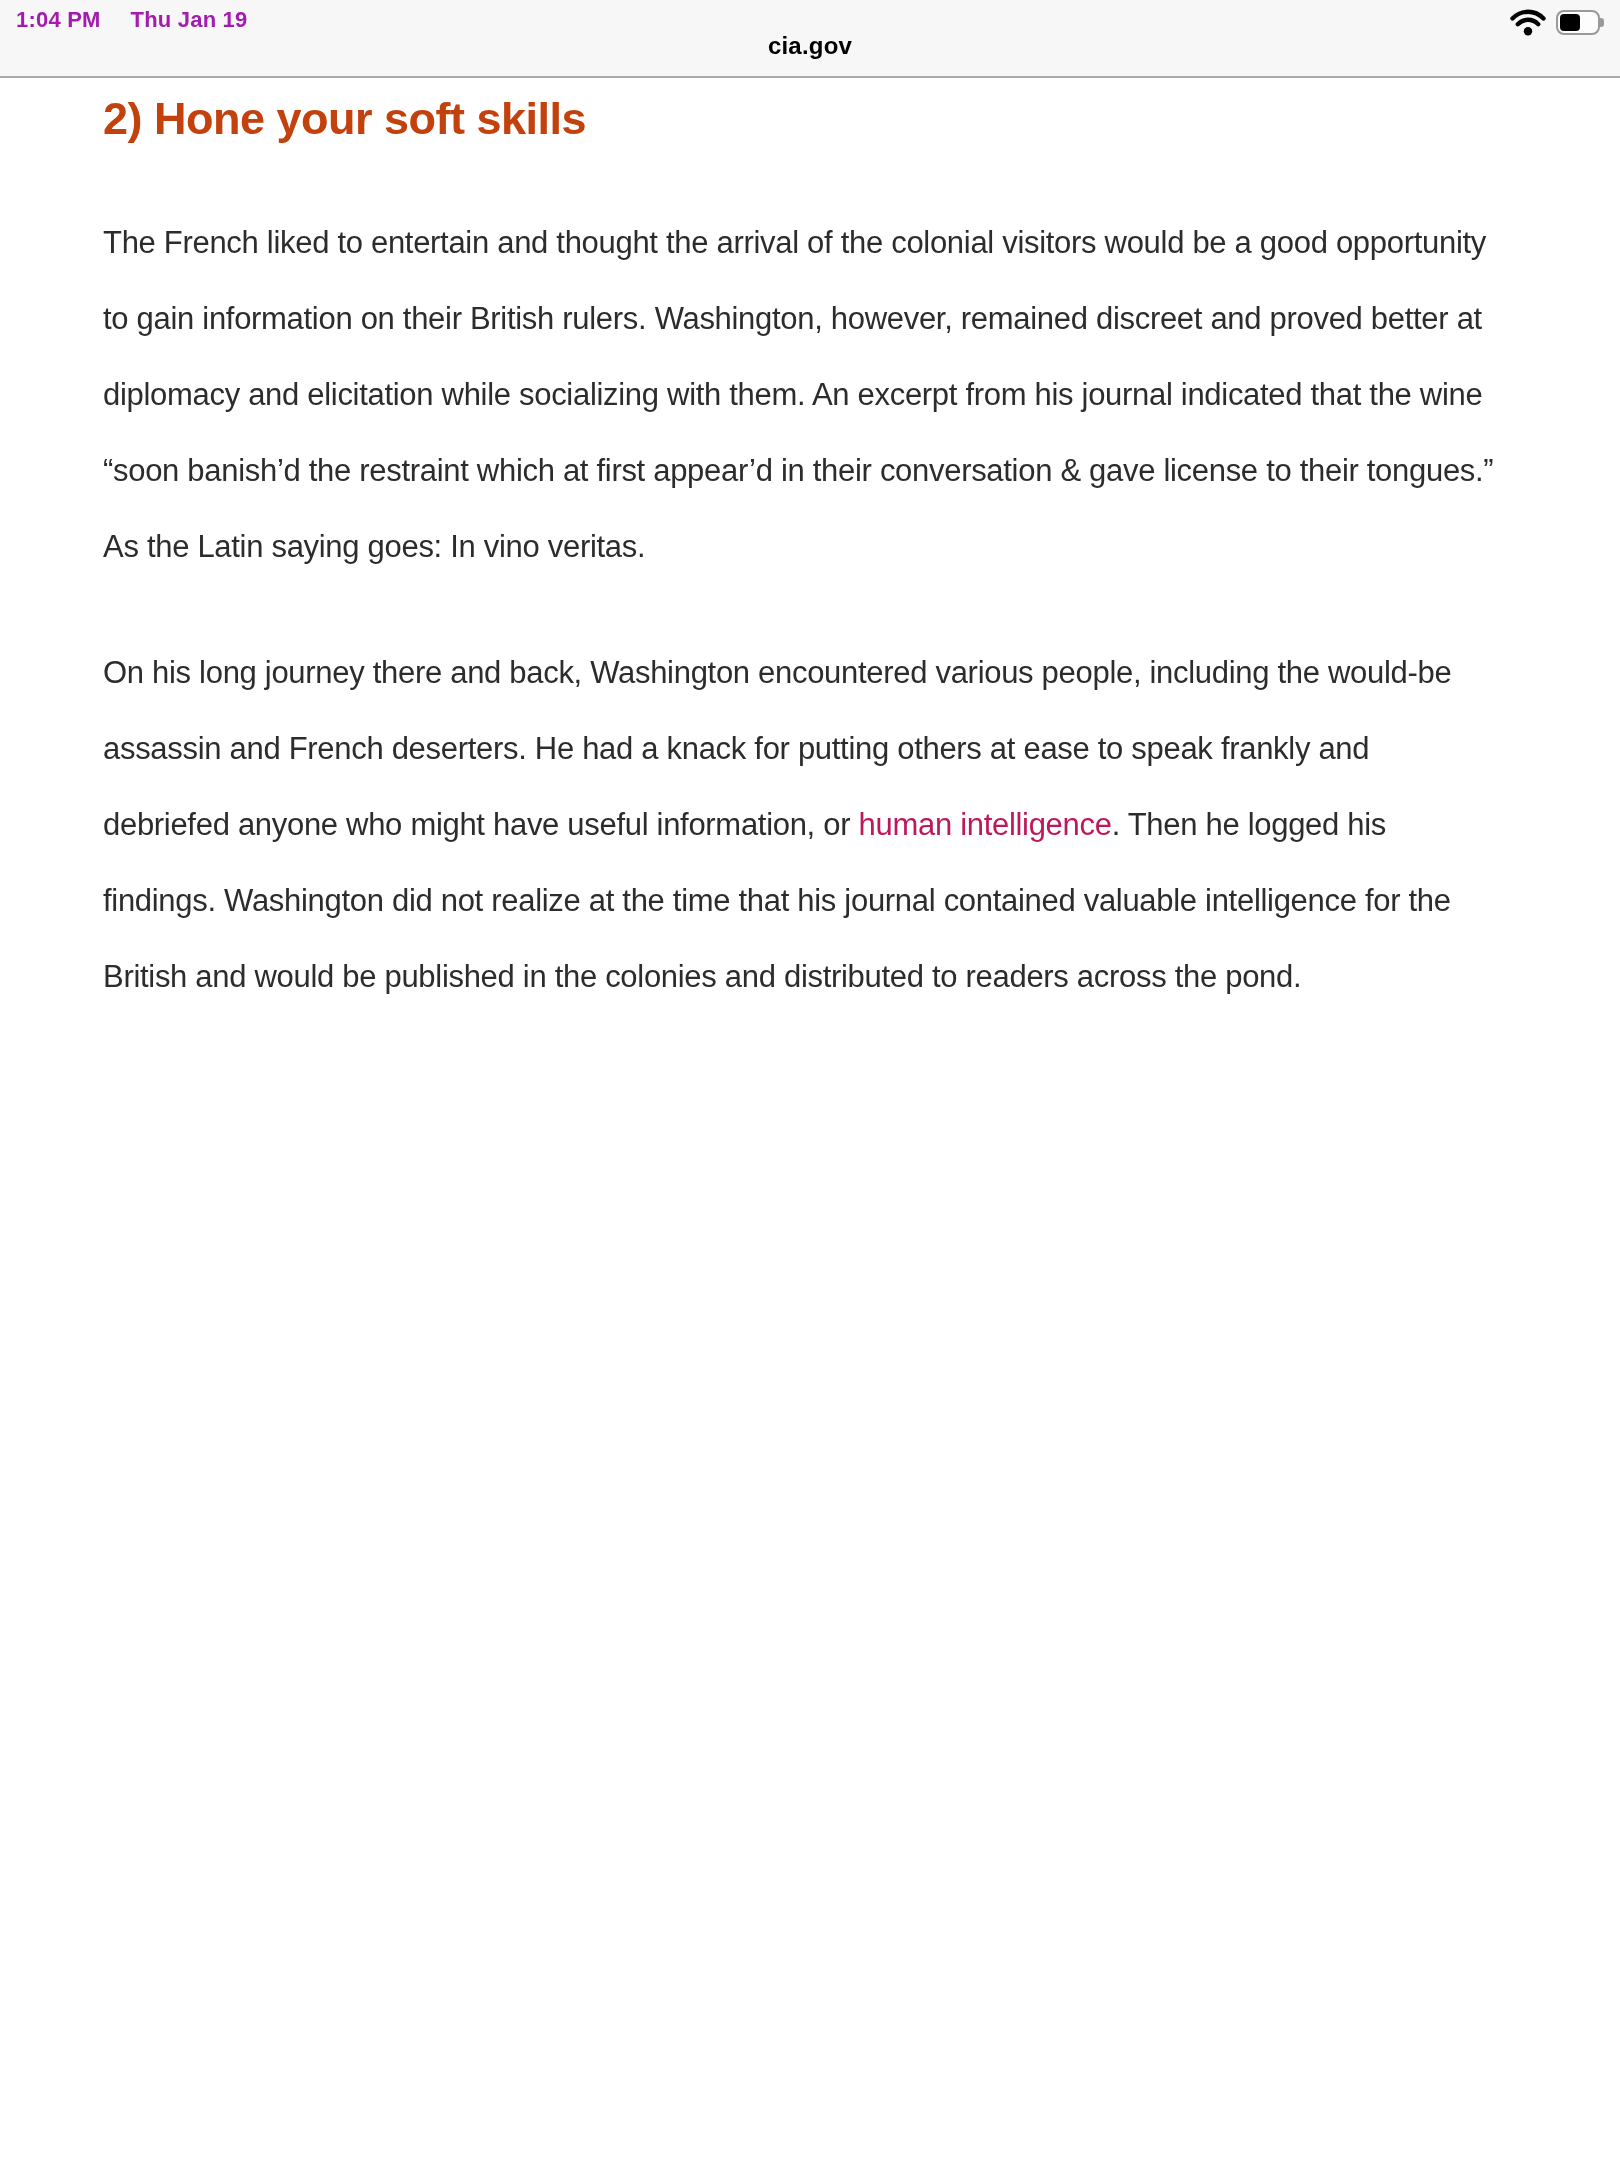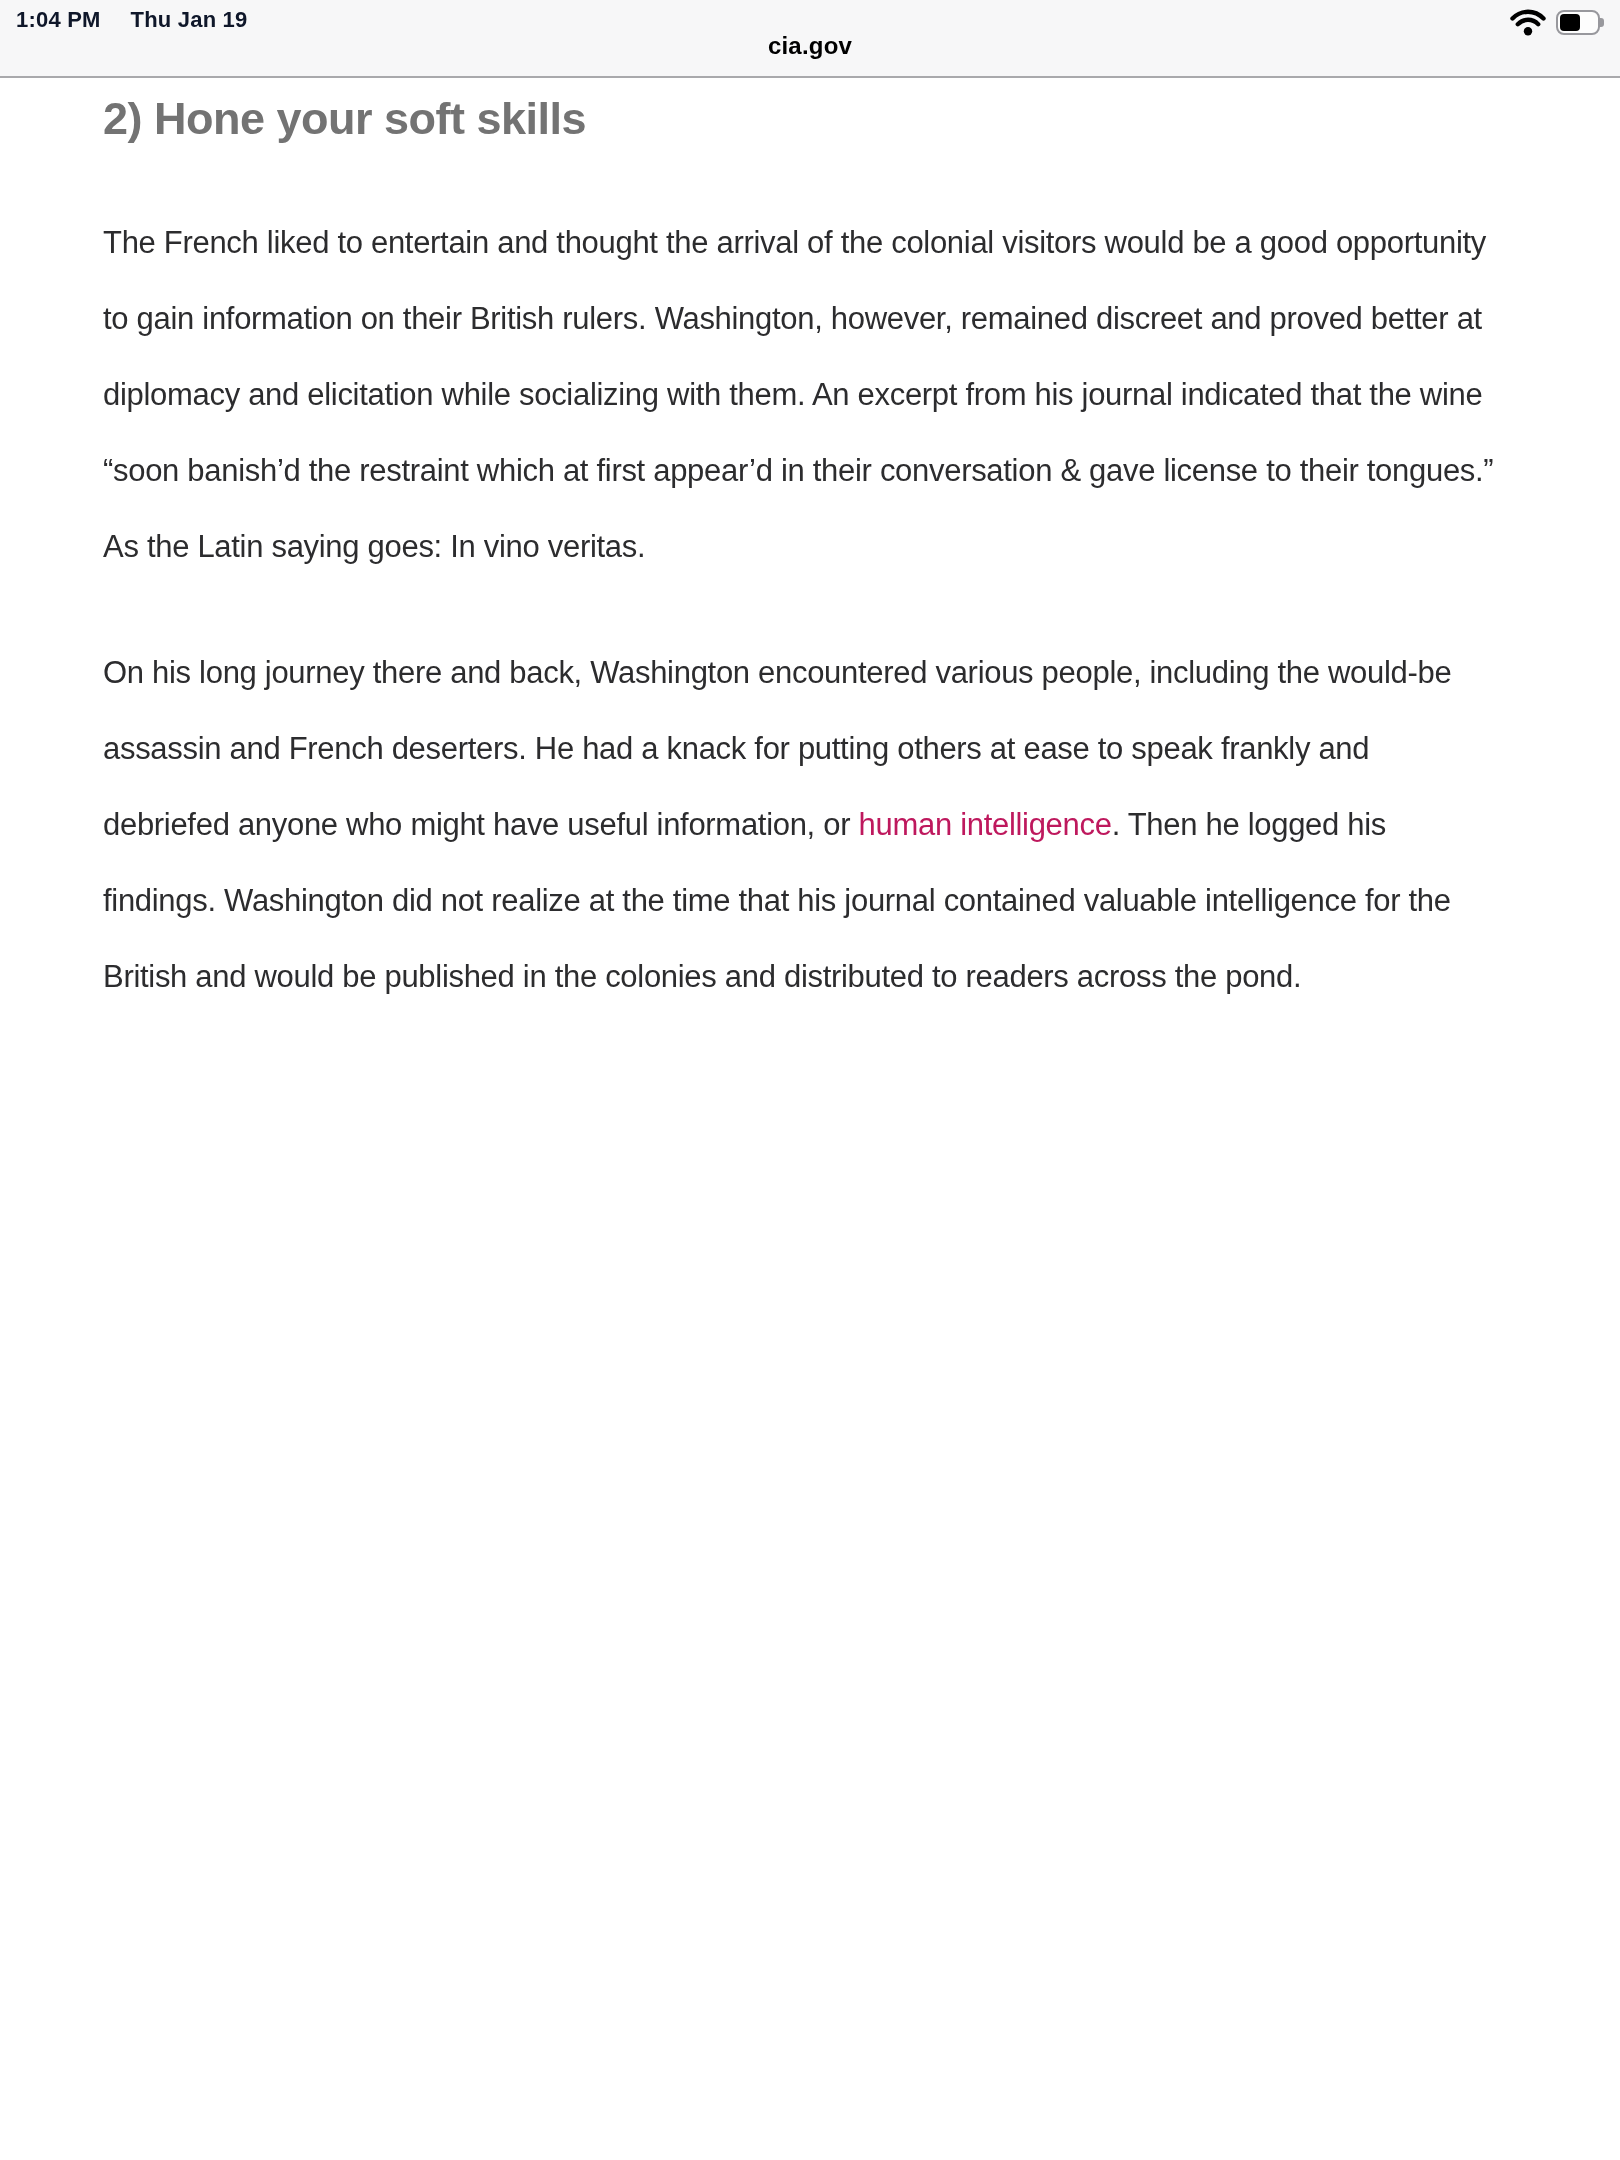--- a/index.html
+++ b/index.html
@@ -12,21 +12,21 @@
   
   .chrome {
     position: relative;
     height: 78px;
     background: #f7f7f8;
     border-bottom: 2px solid #a9a9ac;
   }
   .status-left {
     position: absolute; left: 16px; top: 7px;
     display: flex; gap: 30px;
-    font-size: 22px; font-weight: 700; color: #0f172a;
+    font-size: 22px; font-weight: 700; color: #a21caf;
     letter-spacing: 0.2px;
   }
   .status-right {
     position: absolute; right: 16px; top: 9px;
     display: flex; align-items: center; gap: 10px;
   }
   .wifi svg { display: block; }
   .battery { position: relative; width: 48px; height: 25px; }
   .battery-body {
     position: absolute; left: 0; top: 0; width: 44px; height: 25px;
@@ -44,21 +44,21 @@
     position: absolute; left: 0; right: 0; top: 32px; height: 44px;
     display: flex; justify-content: center;
   }
   .url {
     font-size: 24px; font-weight: 700; color: #000; letter-spacing: 0.2px;
     cursor: pointer;
   }
   
   .content { padding: 15px 110px 0 103px; }
   h1.article-heading {
-    font-size: 45px; font-weight: 700; color: #737373;
+    font-size: 45px; font-weight: 700; color: #c2410c;
     letter-spacing: -0.5px;
     margin: 0 0 60px 0;
   }
   p.body-para {
     font-size: 31px; line-height: 76px; color: #2c2c2e;
     letter-spacing: -0.3px;
     max-width: 1395px;
     margin: 0 0 50px 0;
   }
   a.inline-link { color: #be185d; text-decoration: none; cursor: pointer; }

